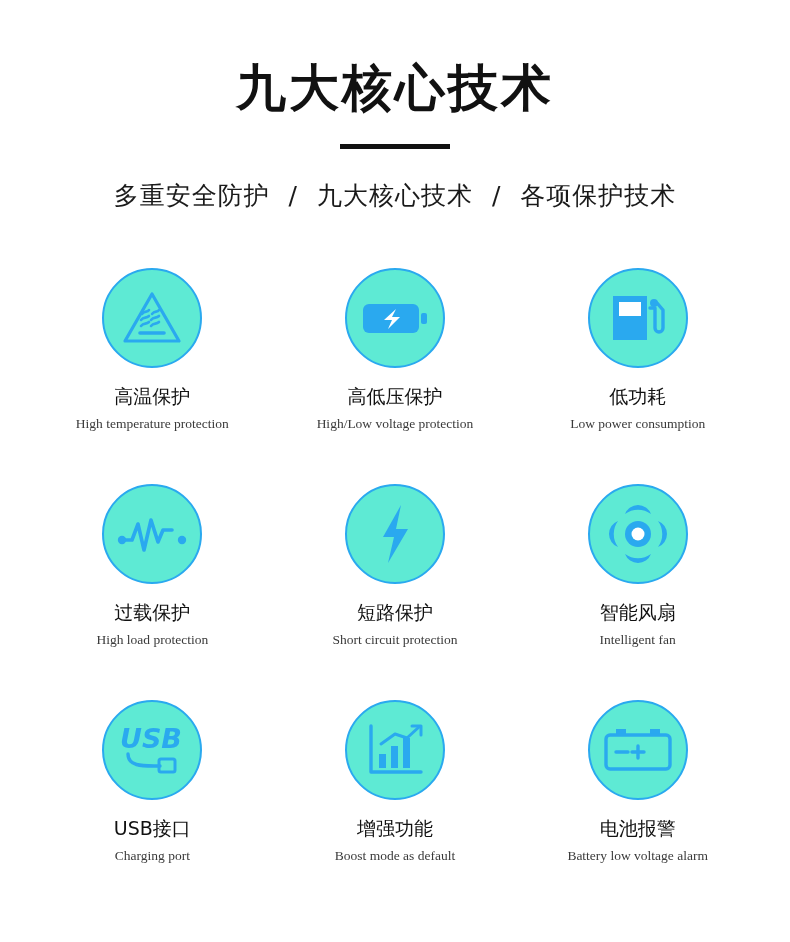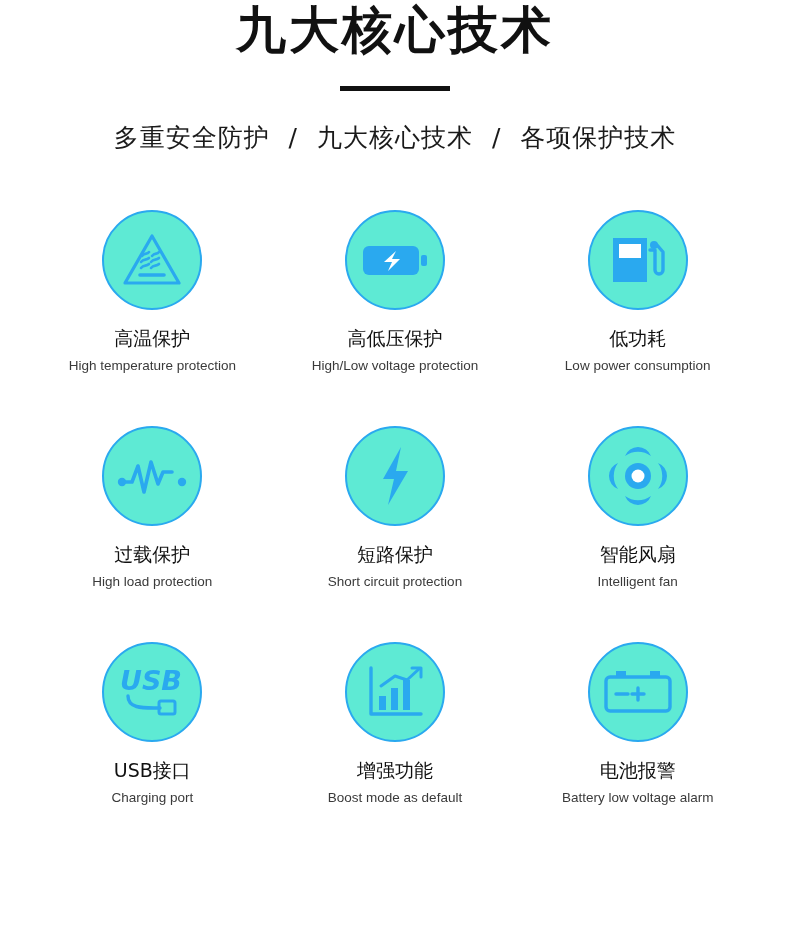--- a/index.html
+++ b/index.html
@@ -10,20 +10,21 @@
     font-family: "Liberation Sans", sans-serif;
   }
   .page {
     width: 790px;
     height: 942px;
     position: relative;
     background: #ffffff;
     overflow: hidden;
   }
   .header {
+    padding-top: 58px;
     text-align: center;
   }
   .main-title {
     font-family: "DejaVu Sans", "Liberation Sans", sans-serif;
     font-size: 50px;
     font-weight: bold;
     color: #111111;
     letter-spacing: 3px;
     line-height: 1.2;
   }
@@ -70,21 +71,21 @@
   .label-cn {
     margin-top: 17px;
     font-family: "DejaVu Sans", "Liberation Sans", sans-serif;
     font-size: 19px;
     color: #111111;
     text-align: center;
     line-height: 1.25;
   }
   .label-en {
     margin-top: 6px;
-    font-family: Liberation Sans, sans-serif;
+    font-family: Liberation Serif, serif;
     font-size: 13.5px;
     color: #3a3a3a;
     line-height: 1.28;
     max-width: 190px;
   }
   .usb-text {
     font-family: "DejaVu Sans", "Liberation Sans", sans-serif;
     font-weight: bold;
     font-style: italic;
     font-size: 27px;

